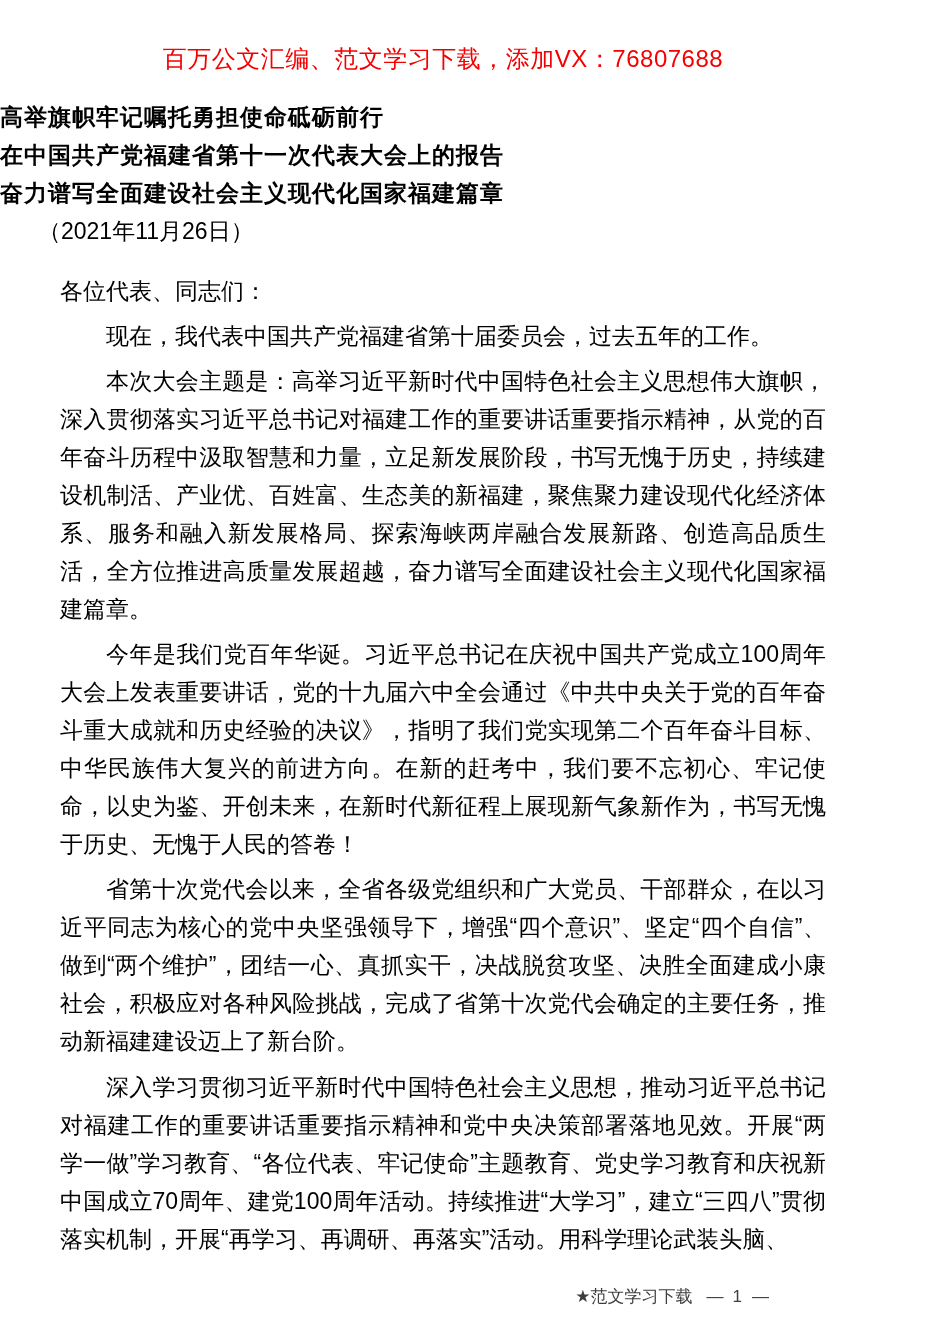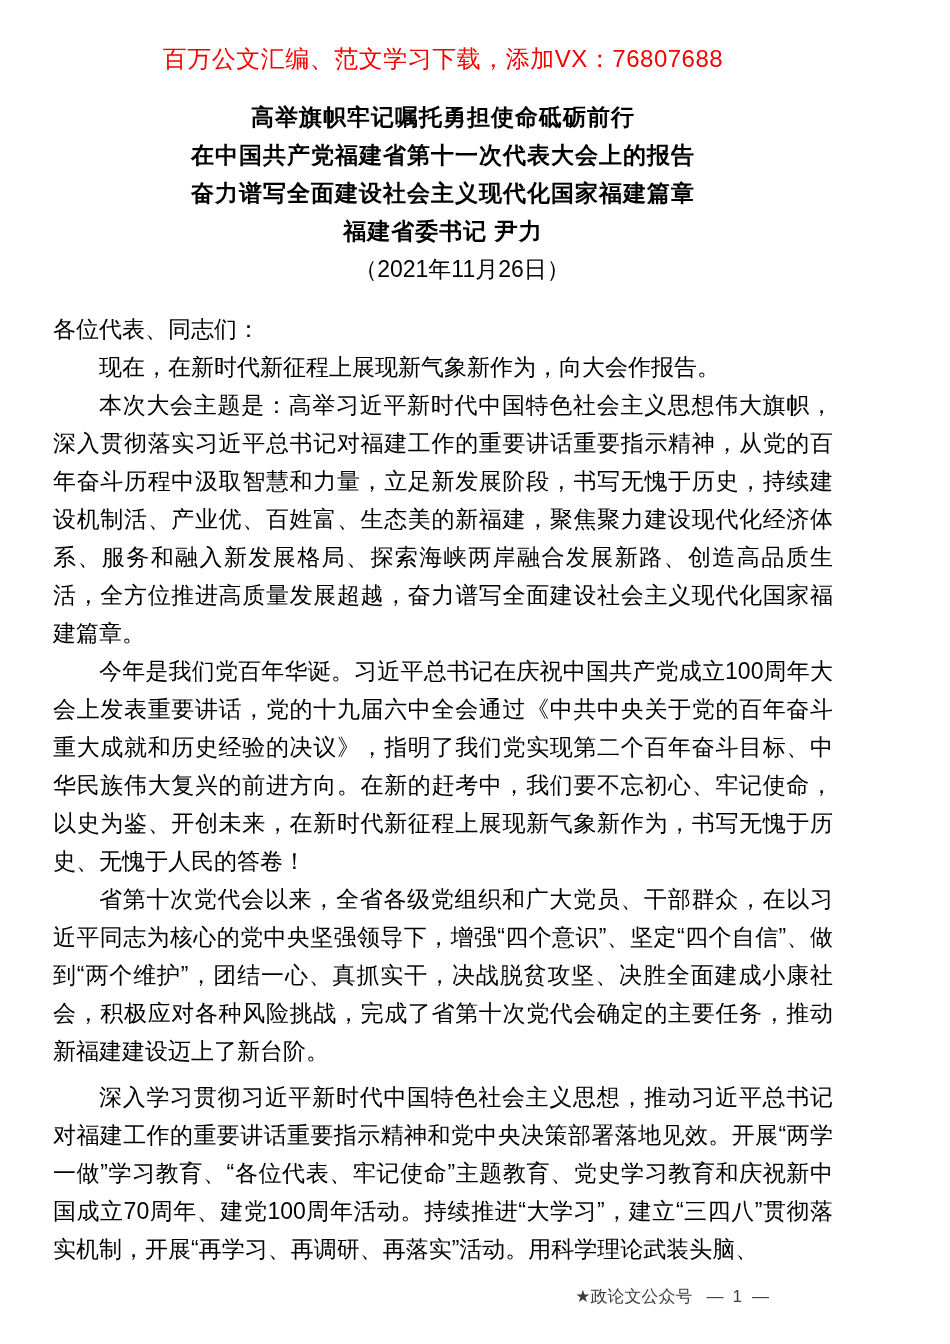--- a/index.html
+++ b/index.html
@@ -19,21 +19,21 @@
   .notice {
     padding-top: 44px;
     text-align: center;
     font-size: 24px;
     line-height: 30px;
     color: #f40000;
     letter-spacing: 0.5px;
   }
   .title-block {
     margin-top: 24px;
-    text-align: center;
+    text-align: left;
   }
   .title-line {
     font-size: 23px;
     line-height: 38px;
     font-weight: bold;
     letter-spacing: 1px;
   }
   .author-line {
     font-size: 23px;
     line-height: 38px;
@@ -48,21 +48,21 @@
   }
   .doc-body {
     width: 780px;
     margin: 22px auto 0 auto;
     font-size: 23px;
     line-height: 38px;
     text-align: justify;
     text-justify: inter-ideograph;
   }
   .doc-body p {
-    margin: 0;
+    margin: 7px;
     padding: 0;
   }
   .para {
     text-indent: 2em;
   }
   .heading {
     text-indent: 2em;
   }
   .para-gap {
     margin-top: 8px !important;
@@ -91,30 +91,29 @@
 <body>
 
 <div class="page">
 
   <div class="notice">百万公文汇编、范文学习下载，添加VX：76807688</div>
 
   <div class="title-block">
     <div class="title-line">高举旗帜牢记嘱托勇担使命砥砺前行</div>
     <div class="title-line">在中国共产党福建省第十一次代表大会上的报告</div>
     <div class="title-line">奋力谱写全面建设社会主义现代化国家福建篇章</div>
-    <div class="author-line">福建省委书记 尹力</div>
     <div class="date-line">（2021年11月26日）</div>
   </div>
 
   <div class="doc-body">
     <p class="salutation">各位代表、同志们：</p>
-    <p class="para">现在，在新时代新征程上展现新气象新作为，向大会作报告。</p>
+    <p class="para">现在，我代表中国共产党福建省第十届委员会，过去五年的工作。</p>
     <p class="para">本次大会主题是：高举习近平新时代中国特色社会主义思想伟大旗帜，深入贯彻落实习近平总书记对福建工作的重要讲话重要指示精神，从党的百年奋斗历程中汲取智慧和力量，立足新发展阶段，书写无愧于历史，持续建设机制活、产业优、百姓富、生态美的新福建，聚焦聚力建设现代化经济体系、服务和融入新发展格局、探索海峡两岸融合发展新路、创造高品质生活，全方位推进高质量发展超越，奋力谱写全面建设社会主义现代化国家福建篇章。</p>
     <p class="para">今年是我们党百年华诞。习近平总书记在庆祝中国共产党成立100周年大会上发表重要讲话，党的十九届六中全会通过《中共中央关于党的百年奋斗重大成就和历史经验的决议》，指明了我们党实现第二个百年奋斗目标、中华民族伟大复兴的前进方向。在新的赶考中，我们要不忘初心、牢记使命，以史为鉴、开创未来，在新时代新征程上展现新气象新作为，书写无愧于历史、无愧于人民的答卷！</p>
     <p class="para">省第十次党代会以来，全省各级党组织和广大党员、干部群众，在以习近平同志为核心的党中央坚强领导下，增强“四个意识”、坚定“四个自信”、做到“两个维护”，团结一心、真抓实干，决战脱贫攻坚、决胜全面建成小康社会，积极应对各种风险挑战，完成了省第十次党代会确定的主要任务，推动新福建建设迈上了新台阶。</p>
     <p class="para para-gap">深入学习贯彻习近平新时代中国特色社会主义思想，推动习近平总书记对福建工作的重要讲话重要指示精神和党中央决策部署落地见效。开展“两学一做”学习教育、“各位代表、牢记使命”主题教育、党史学习教育和庆祝新中国成立70周年、建党100周年活动。持续推进“大学习”，建立“三四八”贯彻落实机制，开展“再学习、再调研、再落实”活动。用科学理论武装头脑、</p>
   </div>
 
   <div class="footer">
-    <span>★政论文公众号</span><span class="dash">—</span><span class="pagenum">1</span><span class="dash dash-right">—</span>
+    <span>★范文学习下载</span><span class="dash">—</span><span class="pagenum">1</span><span class="dash dash-right">—</span>
   </div>
 
 </div>
 
 </body></html>

